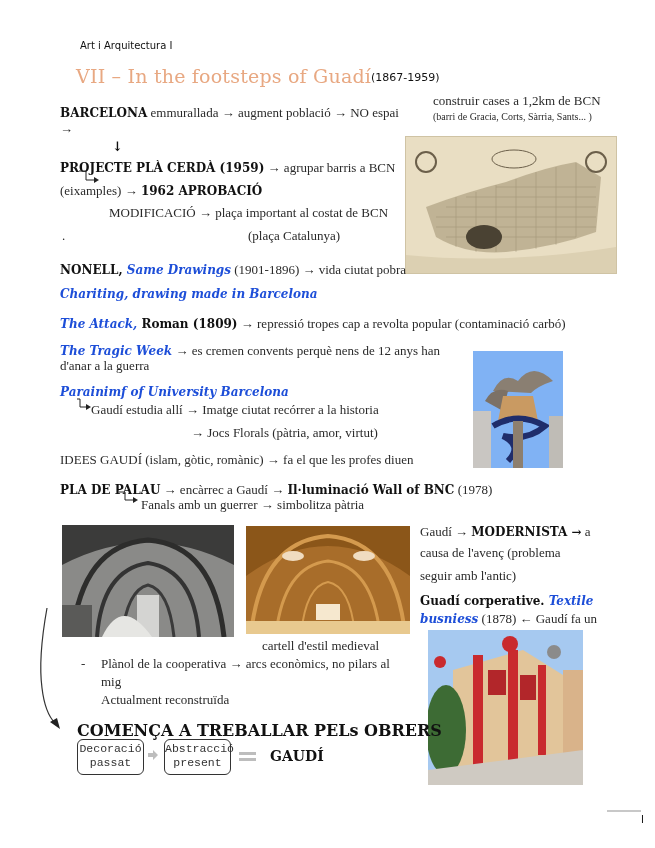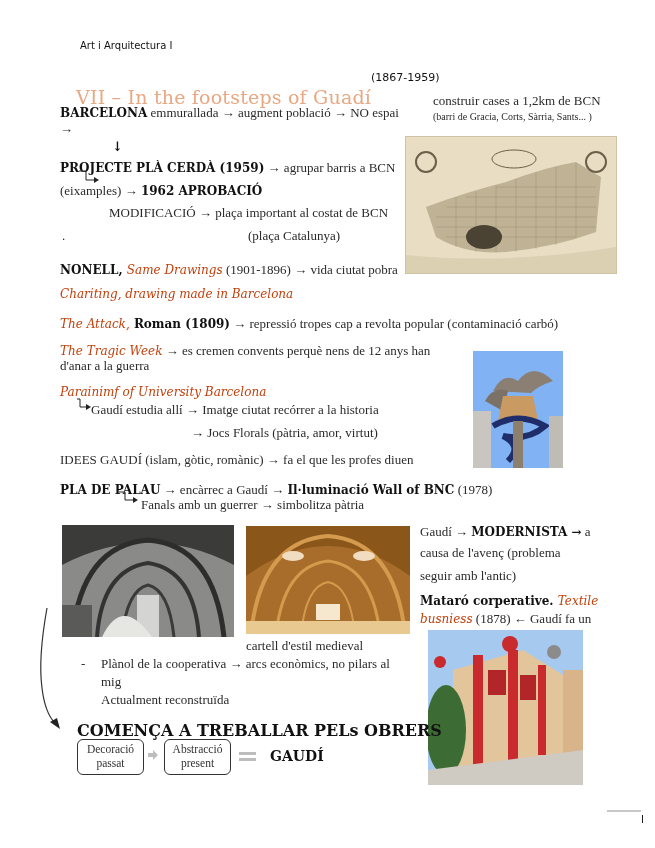--- a/index.html
+++ b/index.html
@@ -5,32 +5,32 @@
   html, body { margin:0; padding:0; background:#ffffff; }
   body { width:655px; height:848px; position:relative; overflow:hidden;
          font-family:"DejaVu Serif", "Liberation Serif", serif; color:#222; }
   .abs { position:absolute; white-space:nowrap; }
   .hdr { font-family:"DejaVu Sans","Liberation Sans",sans-serif; font-size:10px; color:#111;margin-left:20px; }
   .title { font-family:"DejaVu Serif","Liberation Serif",serif; font-size:19px; color:#e8a882; font-weight:normal; letter-spacing:0.2px; }
   .dates { font-family:"DejaVu Sans","Liberation Sans",sans-serif; font-size:11px; color:#111; }
   .t { font-family:"Liberation Serif","DejaVu Serif",serif; font-size:13px; color:#2a2a2a; }
   .ts { font-family:"Liberation Serif","DejaVu Serif",serif; font-size:11px; color:#2a2a2a; }
   b, .b { font-family:"DejaVu Serif","Liberation Serif",serif; font-weight:bold; font-size:12px; color:#111; }
-  .bi { font-family:"DejaVu Serif","Liberation Serif",serif; font-weight:normal; font-style:italic; font-size:12px; color:#c2410c; }
+  .bi { font-family:"DejaVu Serif","Liberation Serif",serif; font-weight:bold; font-style:italic; font-size:12px; color:#1d4ed8; }
   .img { position:absolute; overflow:hidden; }
   .box { position:absolute; border:1.3px solid #333; border-radius:6px; text-align:center;
-         font-family:Liberation Serif, serif; font-size:11.5px; color:#333; line-height:14px; background:#fff; }
+         font-family:Liberation Mono, monospace; font-size:11.5px; color:#333; line-height:14px; background:#fff; }
   .pgline { position:absolute; left:607px; top:810px; width:34px; height:1.5px; background:#c8c8c8; }
 </style>
 </head>
 <body>
 
 <div class="abs hdr" style="left:60px;top:40px;">Art i Arquitectura I</div>
 
-<div class="abs title" style="left:76px;top:65px;margin-top:21px;">VII – In the footsteps of Guadí</div>
+<div class="abs title" style="left:76px;top:65px;">VII – In the footsteps of Guadí</div>
 <div class="abs dates" style="left:338px;top:71px;padding-left:33px;">(1867-1959)</div>
 
 <div class="abs" style="left:60px;top:102px;">
   <span class="b">BARCELONA</span><span class="t"> emmurallada → augment població → NO espai</span>
 </div>
 <div class="abs t" style="left:60px;top:121px;">→</div>
 <div class="abs t" style="left:433px;top:93px;">construir cases a 1,2km de BCN</div>
 <div class="abs ts" style="left:433px;top:111px;font-size:10px;">(barri de Gracia, Corts, Sàrria, Sants... )</div>
 <div class="abs b" style="left:112px;top:139px;font-size:13px;">↓</div>
 
@@ -147,21 +147,21 @@
     <path d="M0 95 L164 95 L164 108 L0 108 Z" fill="#e8c98f"></path>
   </svg>
 </div>
 
 <div class="abs" style="left:420px;top:521px;">
   <span class="t">Gaudí → </span><span class="b">MODERNISTA →</span><span class="t">  a</span>
 </div>
 <div class="abs t" style="left:420px;top:545px;">causa de l'avenç  (problema</div>
 <div class="abs t" style="left:420px;top:568px;">seguir amb l'antic)</div>
 <div class="abs" style="left:420px;top:590px;">
-  <span class="b">Mataró corperative. </span><span class="bi">Textile</span>
+  <span class="b">Guadí corperative. </span><span class="bi">Textile</span>
 </div>
 <div class="abs" style="left:420px;top:608px;">
   <span class="bi">busniess</span><span class="t"> (1878) ← Gaudí fa un</span>
 </div>
 
 <div class="img" style="left:428px;top:630px;width:155px;height:155px;background:#9ec4ef;">
   <svg width="155" height="155" viewBox="0 0 155 155">
     <rect width="155" height="155" fill="#a6c9f0"></rect>
     <path d="M25 40 L95 20 L135 45 L135 135 L25 140 Z" fill="#e2c59a"></path>
     <rect x="45" y="25" width="10" height="110" fill="#c92a2e"></rect>
@@ -171,21 +171,21 @@
     <rect x="92" y="45" width="16" height="25" fill="#b2262a"></rect>
     <circle cx="82" cy="14" r="8" fill="#c92a2e"></circle>
     <circle cx="126" cy="22" r="7" fill="#8b8b8b"></circle>
     <circle cx="12" cy="32" r="6" fill="#c92a2e"></circle>
     <ellipse cx="18" cy="100" rx="20" ry="45" fill="#3d6b34"></ellipse>
     <rect x="135" y="40" width="20" height="110" fill="#d9b38a"></rect>
     <path d="M0 140 L155 120 L155 155 L0 155 Z" fill="#cfcac2"></path>
   </svg>
 </div>
 
-<div class="abs t" style="left:246px;top:638px;">cartell d'estil medieval</div>
+<div class="abs t" style="left:262px;top:638px;">cartell d'estil medieval</div>
 <div class="abs t" style="left:81px;top:656px;">-</div>
 <div class="abs t" style="left:101px;top:656px;">Plànol de la cooperativa → arcs econòmics, no pilars al</div>
 <div class="abs t" style="left:101px;top:674px;">mig</div>
 <div class="abs t" style="left:101px;top:692px;">Actualment reconstruïda</div>
 
 <svg class="abs" style="left:30px;top:598px;" width="50" height="135">
   <path d="M17 10 Q8 60 12 90 Q15 115 25 125" fill="none" stroke="#333" stroke-width="1.2"></path>
   <path d="M20 124 L30 131 L27 120 Z" fill="#222"></path>
 </svg>
 

